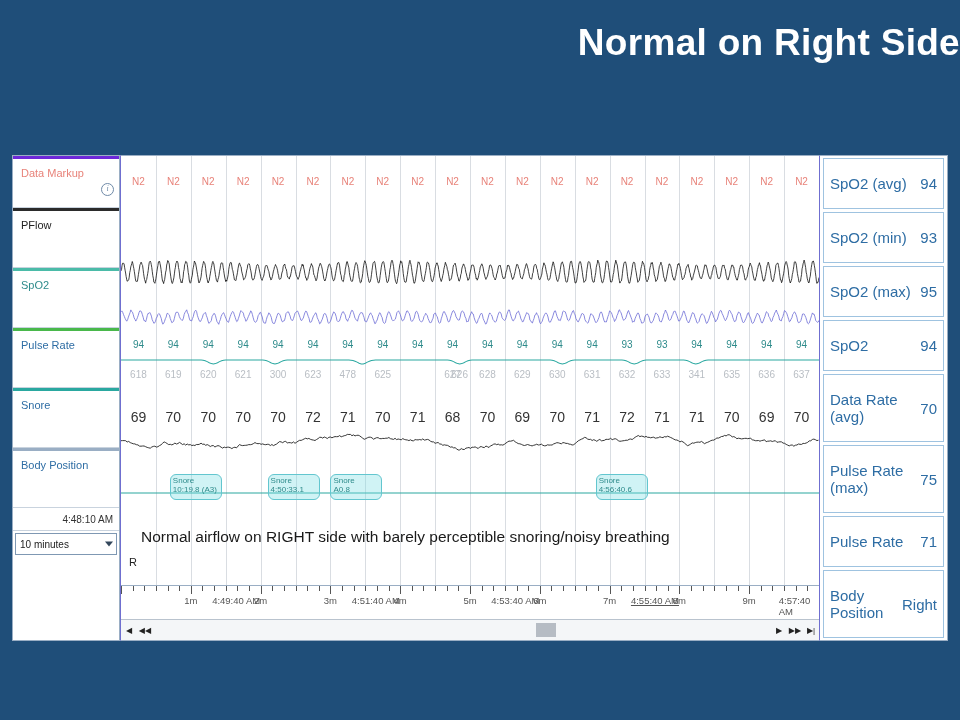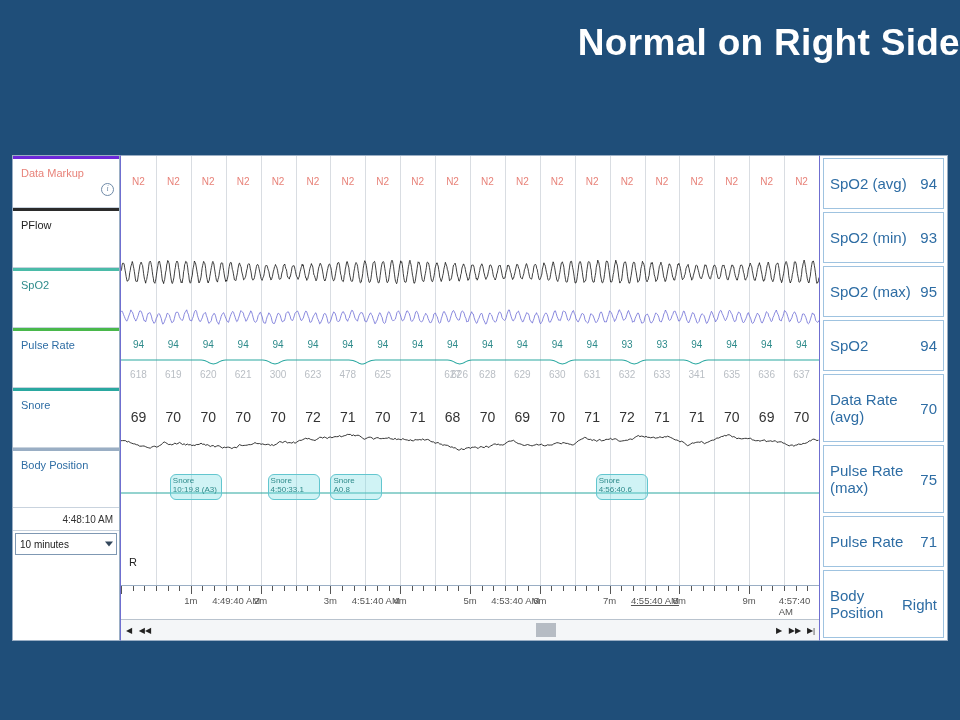--- a/index.html
+++ b/index.html
@@ -348,20 +348,21 @@
           <div class="snore-ev" style="left: 30%; top: 318px;">
             <div>Snore</div>
             <div>A0.8</div>
           </div>
           <div class="snore-ev" style="left: 68%; top: 318px;">
             <div>Snore</div>
             <div>4:56:40.6</div>
           </div>
         </div>
 
+      <div class="annot">Normal airflow on RIGHT side with barely perceptible snoring/noisy breathing</div>
       <div class="bodypos-letter">R</div>
 
       <div class="axis" id="axis">
           <div class="tick major" style="left: 0%;"></div>
           <div class="tick" style="left: 1.66667%;"></div>
           <div class="tick" style="left: 3.33333%;"></div>
           <div class="tick" style="left: 5%;"></div>
           <div class="tick" style="left: 6.66667%;"></div>
           <div class="tick" style="left: 8.33333%;"></div>
           <div class="tick major" style="left: 10%;"></div>

